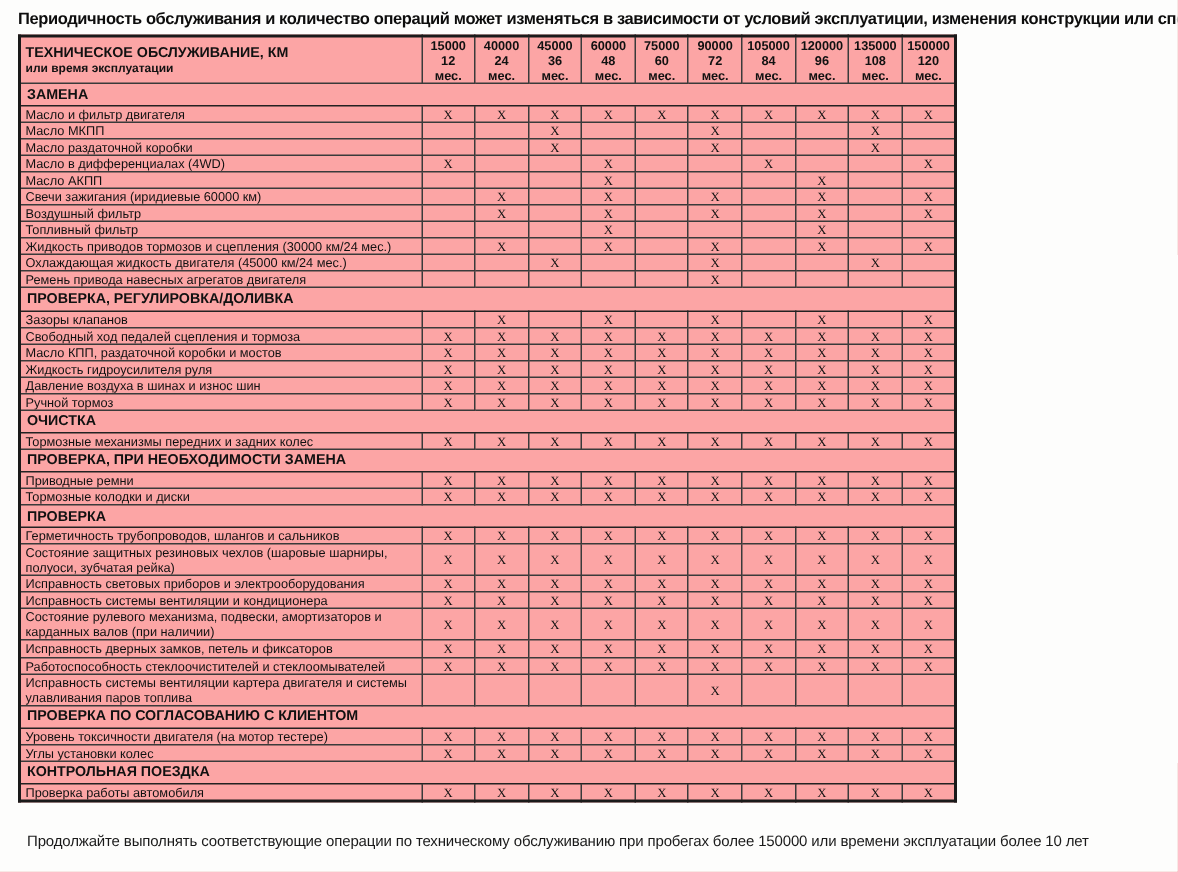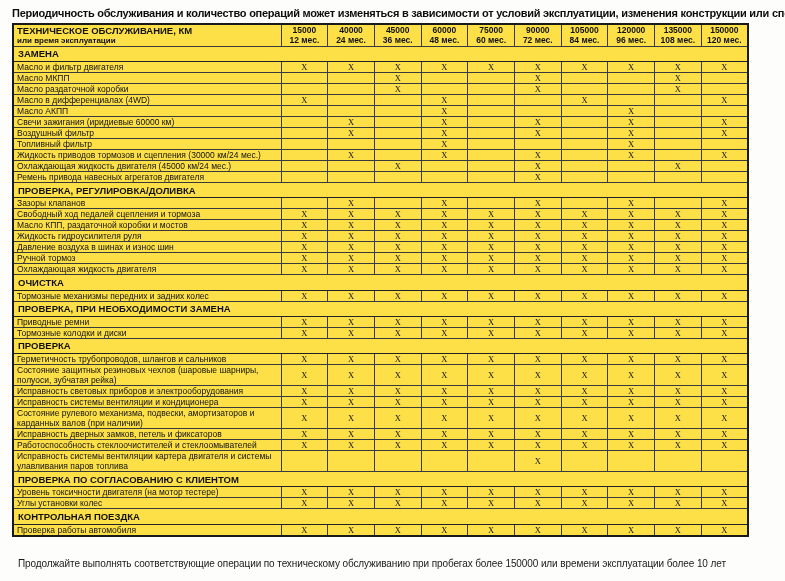--- a/index.html
+++ b/index.html
@@ -20,24 +20,24 @@
   .title {
     font-weight: bold;
     font-size: 11px;
     letter-spacing: -0.25px;
     white-space: nowrap;
     margin: 2px 0 4px 0;
     color: #0d0d0d;
   }
   table.maint {
     border-collapse: collapse;
-    width: 737px;
+    width: 626px;
     table-layout: fixed;
     border: 2px solid #1a1a1a;
-    background: #fde047;
+    background: #fca5a5;
   }
   table.maint th, table.maint td {
     border: 1px solid #3a3a3a;
     padding: 0 3px;
     font-size: 8.5px;
     line-height: 1.18;
     vertical-align: middle;
     overflow: hidden;
   }
   col.label-col { width: 268px; }
@@ -362,33 +362,20 @@
           <td class="mark-cell">X</td>
           <td class="mark-cell">X</td>
           <td class="mark-cell">X</td>
           <td class="mark-cell">X</td>
           <td class="mark-cell">X</td>
           <td class="mark-cell">X</td>
           <td class="mark-cell">X</td>
           <td class="mark-cell">X</td>
           <td class="mark-cell">X</td>
         </tr>
-        <tr>
-          <td class="item-label">Охлаждающая жидкость двигателя</td>
-          <td class="mark-cell">X</td>
-          <td class="mark-cell">X</td>
-          <td class="mark-cell">X</td>
-          <td class="mark-cell">X</td>
-          <td class="mark-cell">X</td>
-          <td class="mark-cell">X</td>
-          <td class="mark-cell">X</td>
-          <td class="mark-cell">X</td>
-          <td class="mark-cell">X</td>
-          <td class="mark-cell">X</td>
-        </tr>
         <tr class="section-row">
           <td colspan="11">ОЧИСТКА</td>
         </tr>
         <tr>
           <td class="item-label">Тормозные механизмы передних и задних колес</td>
           <td class="mark-cell">X</td>
           <td class="mark-cell">X</td>
           <td class="mark-cell">X</td>
           <td class="mark-cell">X</td>
           <td class="mark-cell">X</td>

